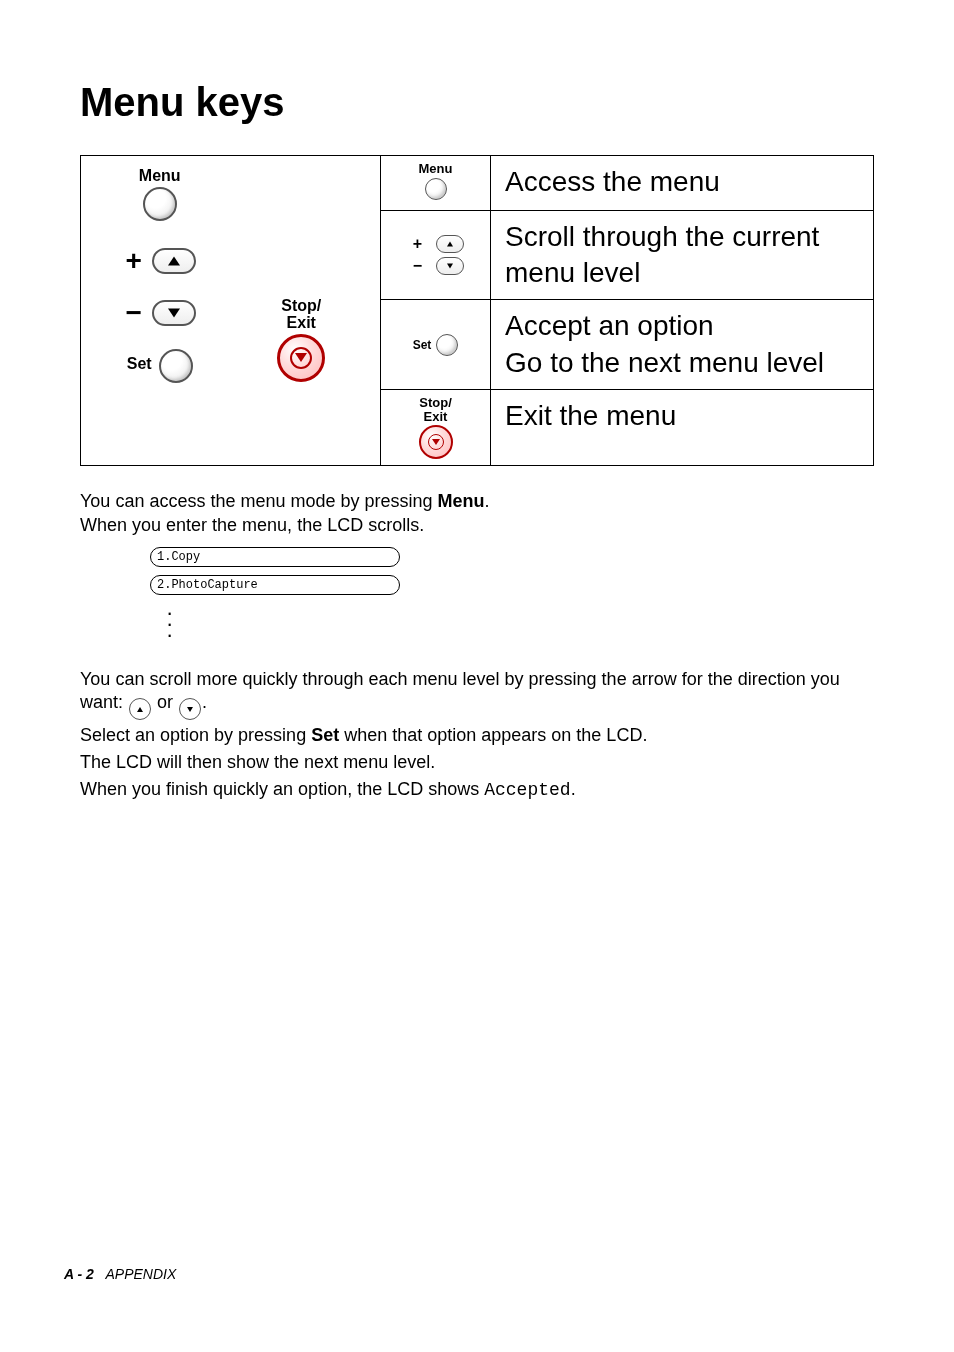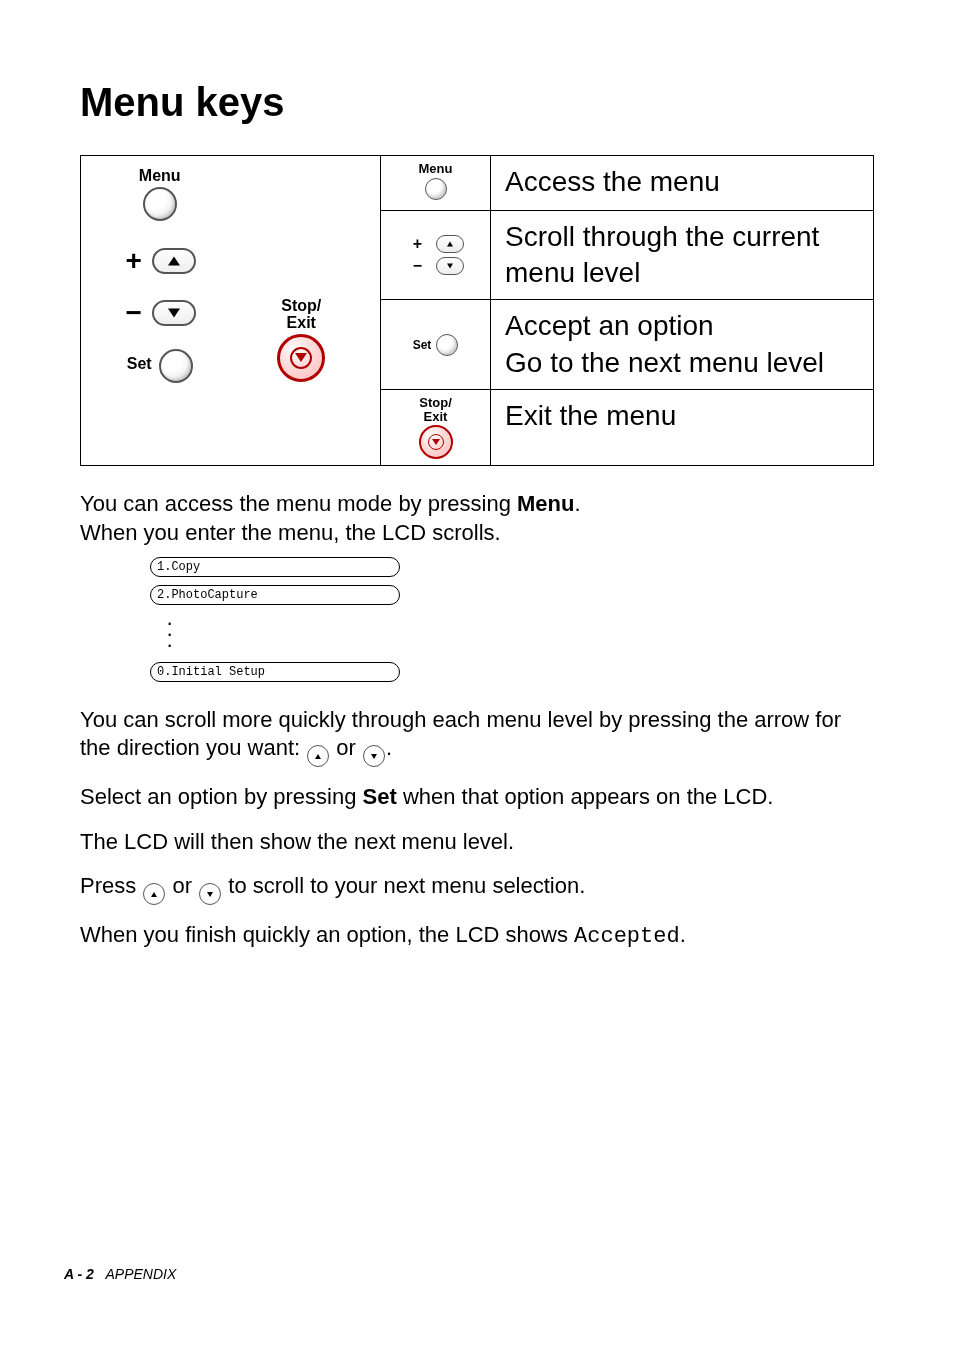--- a/index.html
+++ b/index.html
@@ -141,23 +141,23 @@
 
   .set-label-inline {
     font-size:12px; font-weight:bold; margin-right:2px;
   }
   .set-row { display:inline-flex; align-items:center; gap:3px; }
 
   .vstack-icons { display:flex; flex-direction:column; gap:4px; align-items:center; }
 
   
   .para {
-    font-size: 22px;
+    font-size: 18px;
     line-height: 1.28;
-    margin: 16px 0 4px 0;
+    margin: 4px 0 4px 0;
   }
   .para .bold { font-weight: bold; }
   .mono { font-family: "Courier New", Courier, monospace; }
 
   
   .lcd-block {
     margin: 10px 0 24px 70px;
   }
   .lcd-line {
     font-family: "Courier New", Courier, monospace;
@@ -318,44 +318,36 @@
 
   <p class="para">
     <span>You can access the menu mode by pressing </span><span class="bold">Menu</span><span>.</span><br>
     <span>When you enter the menu, the LCD scrolls.</span>
   </p>
 
   <div class="lcd-block">
     <div class="lcd-line">1.Copy</div>
     <div class="lcd-line">2.PhotoCapture</div>
     <div class="vdots">·<br>·<br>·</div>
-    <div class="lcd-line">0.Initial Setup</div>
   </div>
 
   <p class="para">
     <span>You can scroll more quickly through each menu level by pressing the arrow for the direction you want: </span><span class="inline-arrow">
         <span class="tri-up"></span>
       </span><span> or </span><span class="inline-arrow">
         <span class="tri-down"></span>
       </span><span>.</span>
   </p>
 
   <p class="para">
     <span>Select an option by pressing </span><span class="bold">Set</span><span> when that option appears on the LCD.</span>
   </p>
 
   <p class="para">The LCD will then show the next menu level.</p>
 
-  <p class="para">
-    <span>Press </span><span class="inline-arrow">
-        <span class="tri-up"></span>
-      </span><span> or </span><span class="inline-arrow">
-        <span class="tri-down"></span>
-      </span><span> to scroll to your next menu selection.</span>
-  </p>
 
 
   <p class="para">
     <span>When you finish quickly an option, the LCD shows </span><span class="mono">Accepted</span><span>.</span>
   </p>
 
   <div class="footer">
     <span class="fb">A - 2</span>&nbsp;&nbsp;&nbsp;<span>APPENDIX</span>
   </div>
 </div>

